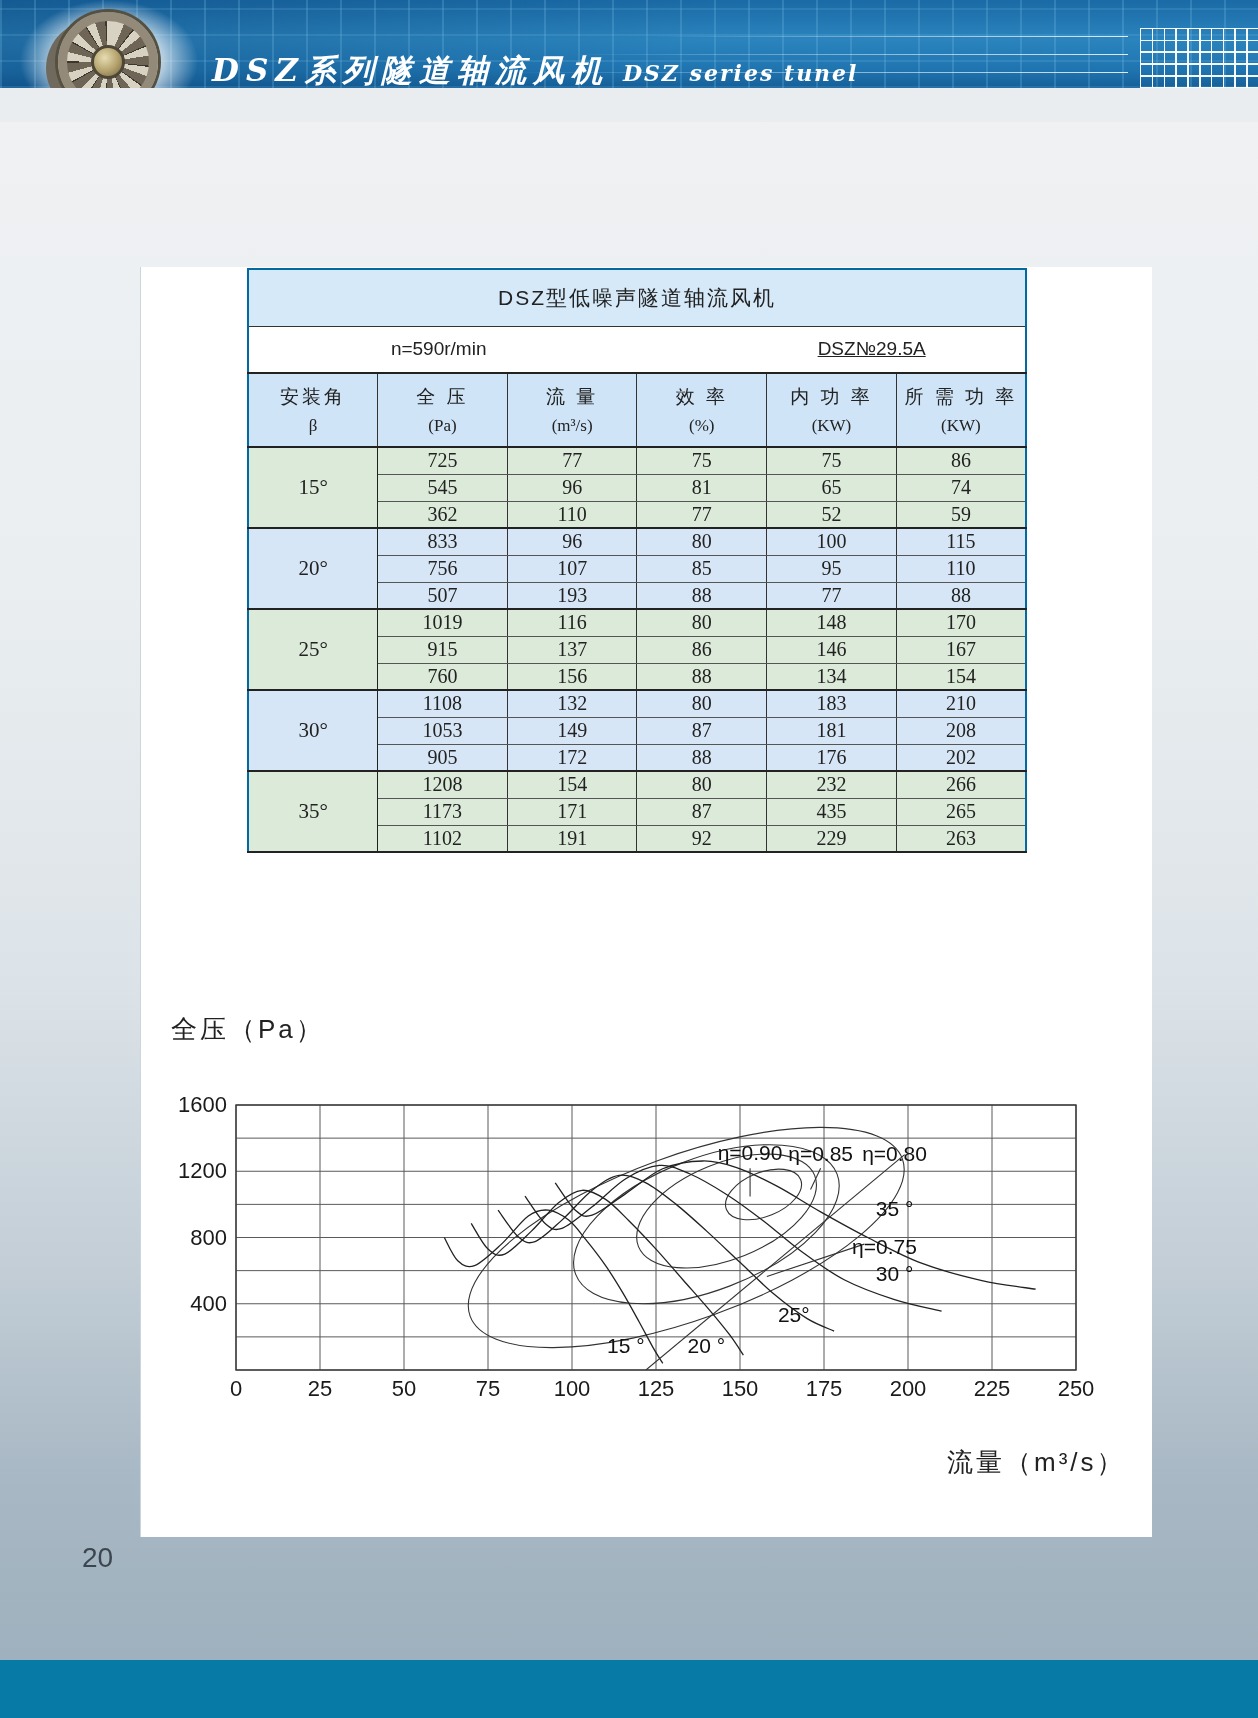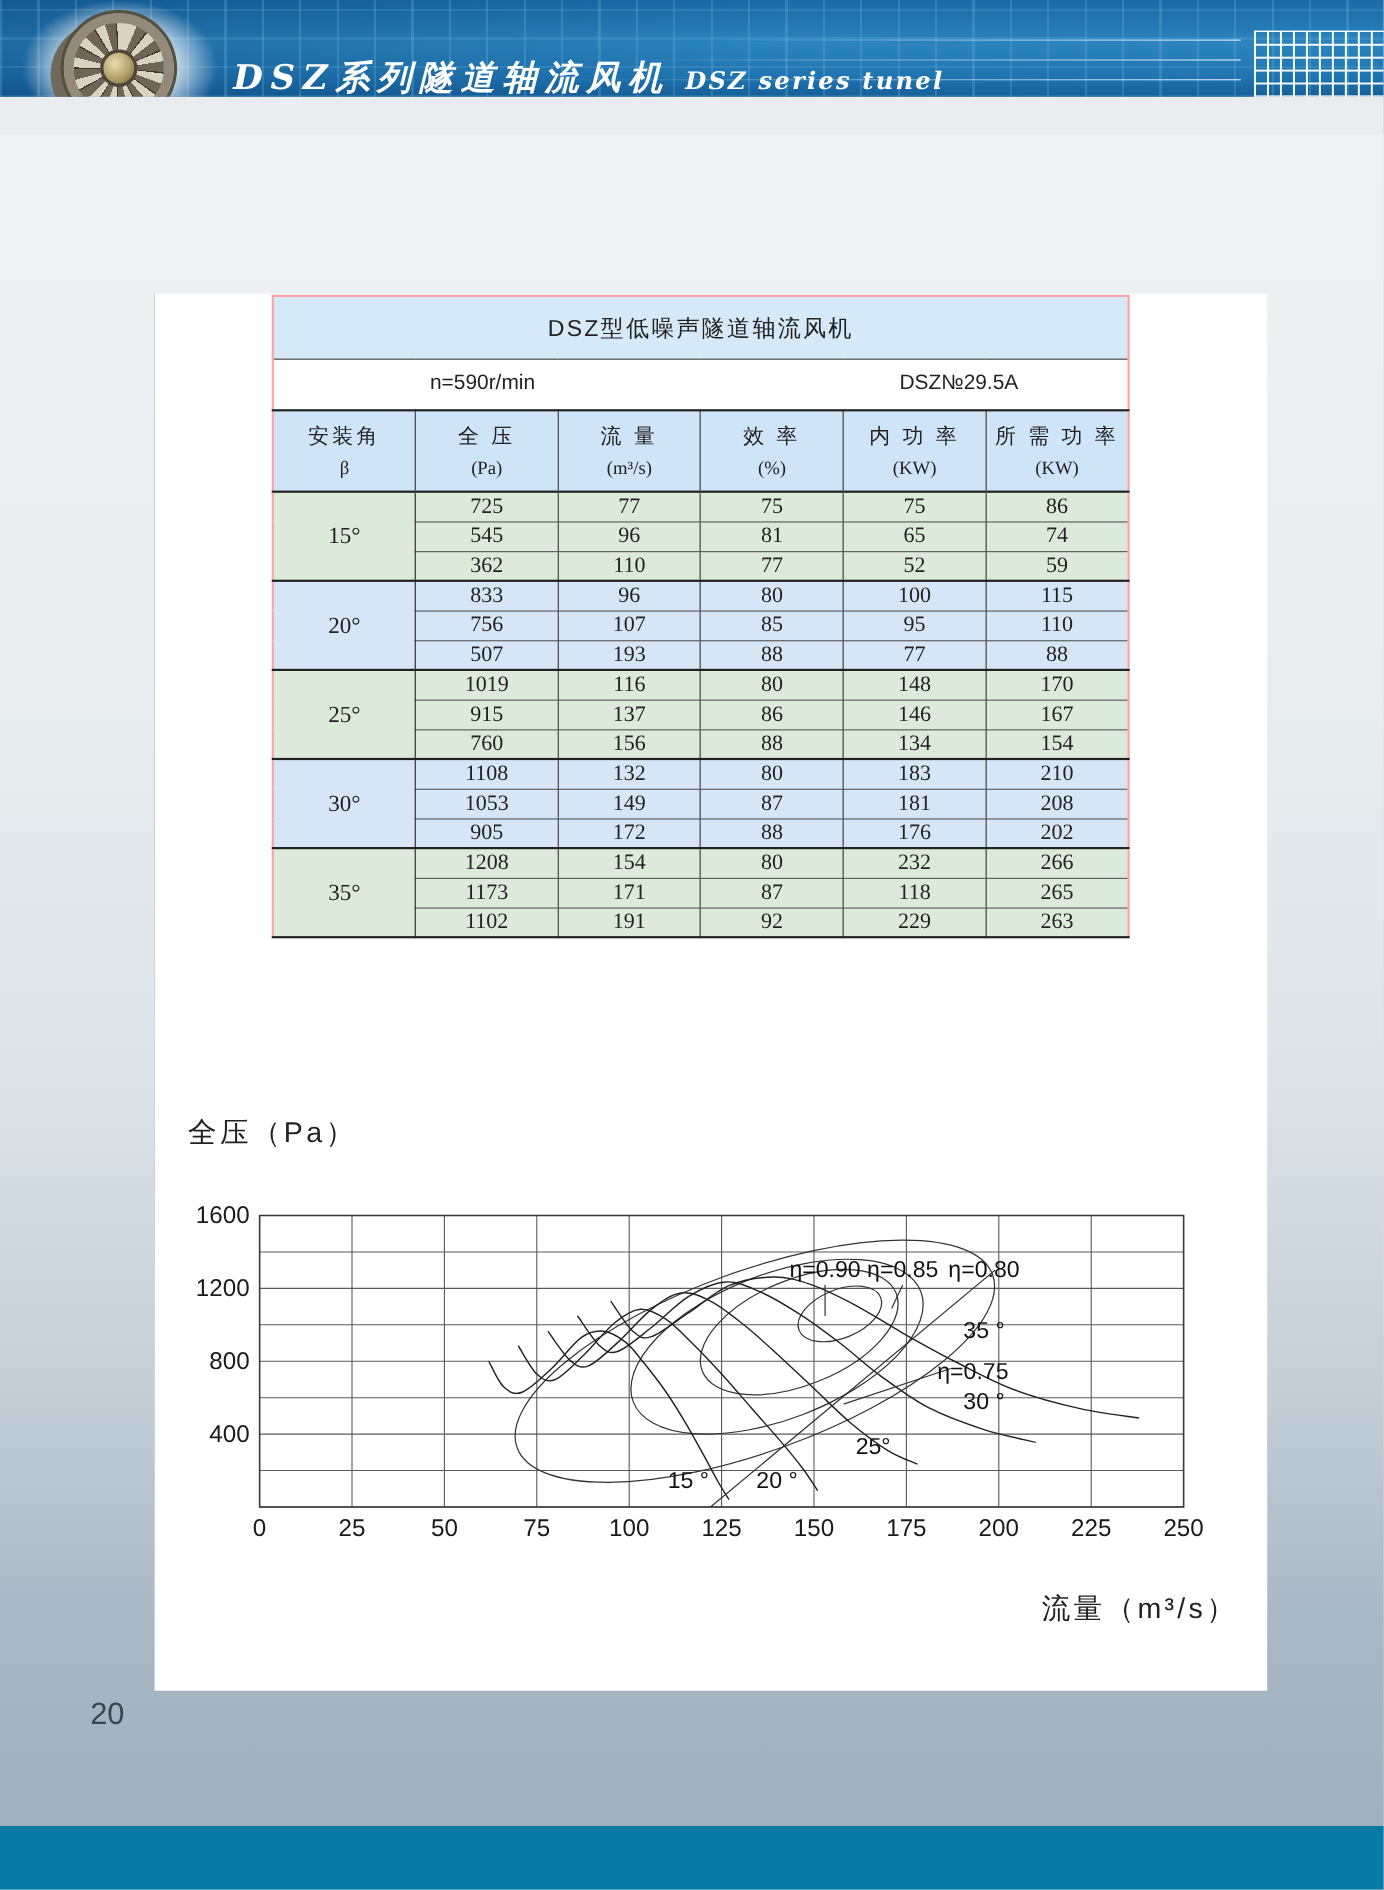--- a/index.html
+++ b/index.html
@@ -41,30 +41,30 @@
 
   
   table.perf { position:absolute; left:106px; top:1px; width:780px; border-collapse:collapse; table-layout:fixed;
       font-family:"Liberation Serif", serif; color:#222; }
   table.perf td, table.perf th { border:1px solid #333; text-align:center; vertical-align:middle; }
   tr.t-title td { height:57px; background:#d6e9f9; font-family:"Liberation Sans",sans-serif;
       font-size:21px; letter-spacing:2px; color:#222; border-bottom:1.5px solid #333; }
   tr.t-sub td { height:47px; background:#fff; border-bottom:2px solid #222; }
   .subflex { display:flex; font-family:"Liberation Sans",sans-serif; font-size:19px; color:#222;padding-left:12px; }
   .subflex .sp1 { margin-left:17%; }
-  .subflex .sp2 { margin-left:auto; margin-right:13%; }
+  .subflex .sp2 { margin-left:auto; margin-right:13%;text-decoration:underline; }
   tr.t-head th { height:74px; background:#cfe4f7; font-weight:normal; border-bottom:2px solid #222;margin-top:48px; }
   .h1 { font-family:"Liberation Sans",sans-serif; font-size:19px; letter-spacing:3px; color:#222; }
   .h2 { font-family:"Liberation Serif",serif; font-size:17px; margin-top:6px; color:#222; }
   tbody.grp td { height:27px; font-size:20px; border-color:#555; border-left-color:#333; border-right-color:#333; }
   tbody.grp td.angle { font-size:21px; border-color:#222; }
   tbody.grp { border-top:2px solid #222; border-bottom:2px solid #222; }
   tbody.tint-g td { background:#dcead9; }
   tbody.tint-b td { background:#d7e6f6; }
-  table.perf { border:2px solid #fca5a5; }
+  table.perf { border:2px solid #0369a1; }
 
   
   .ax-label { position:absolute; font-size:26px; color:#222; letter-spacing:3px; font-family:"Liberation Sans",sans-serif; }
   #ylab { left:30px; top:745px;text-align:right; }
   #xlab { left:806px; top:1178px; }
   #chart { position:absolute; left:0px; top:823px; }
 
   
   .note { position:absolute; left:0; top:1236px; width:100%; text-align:center;
       font-size:20px; font-weight:600; color:#2c2c2c; letter-spacing:1px; }
@@ -238,21 +238,21 @@
               <td>1208</td>
               <td>154</td>
               <td>80</td>
               <td>232</td>
               <td>266</td>
             </tr>
             <tr>
               <td>1173</td>
               <td>171</td>
               <td>87</td>
-              <td>118</td>
+              <td>435</td>
               <td>265</td>
             </tr>
             <tr>
               <td>1102</td>
               <td>191</td>
               <td>92</td>
               <td>229</td>
               <td>263</td>
             </tr>
           </tbody>

